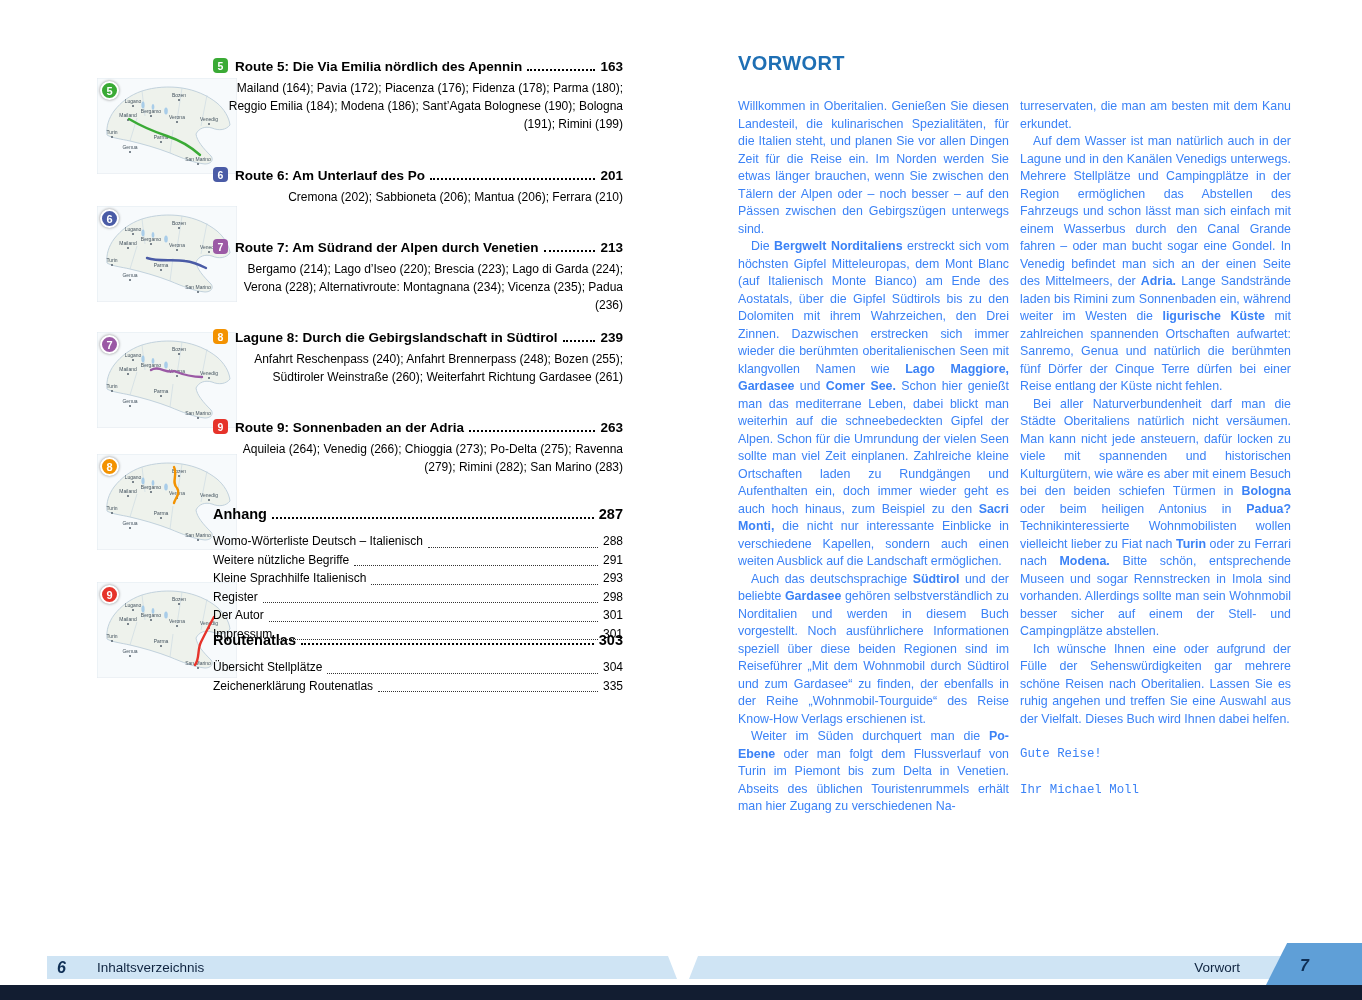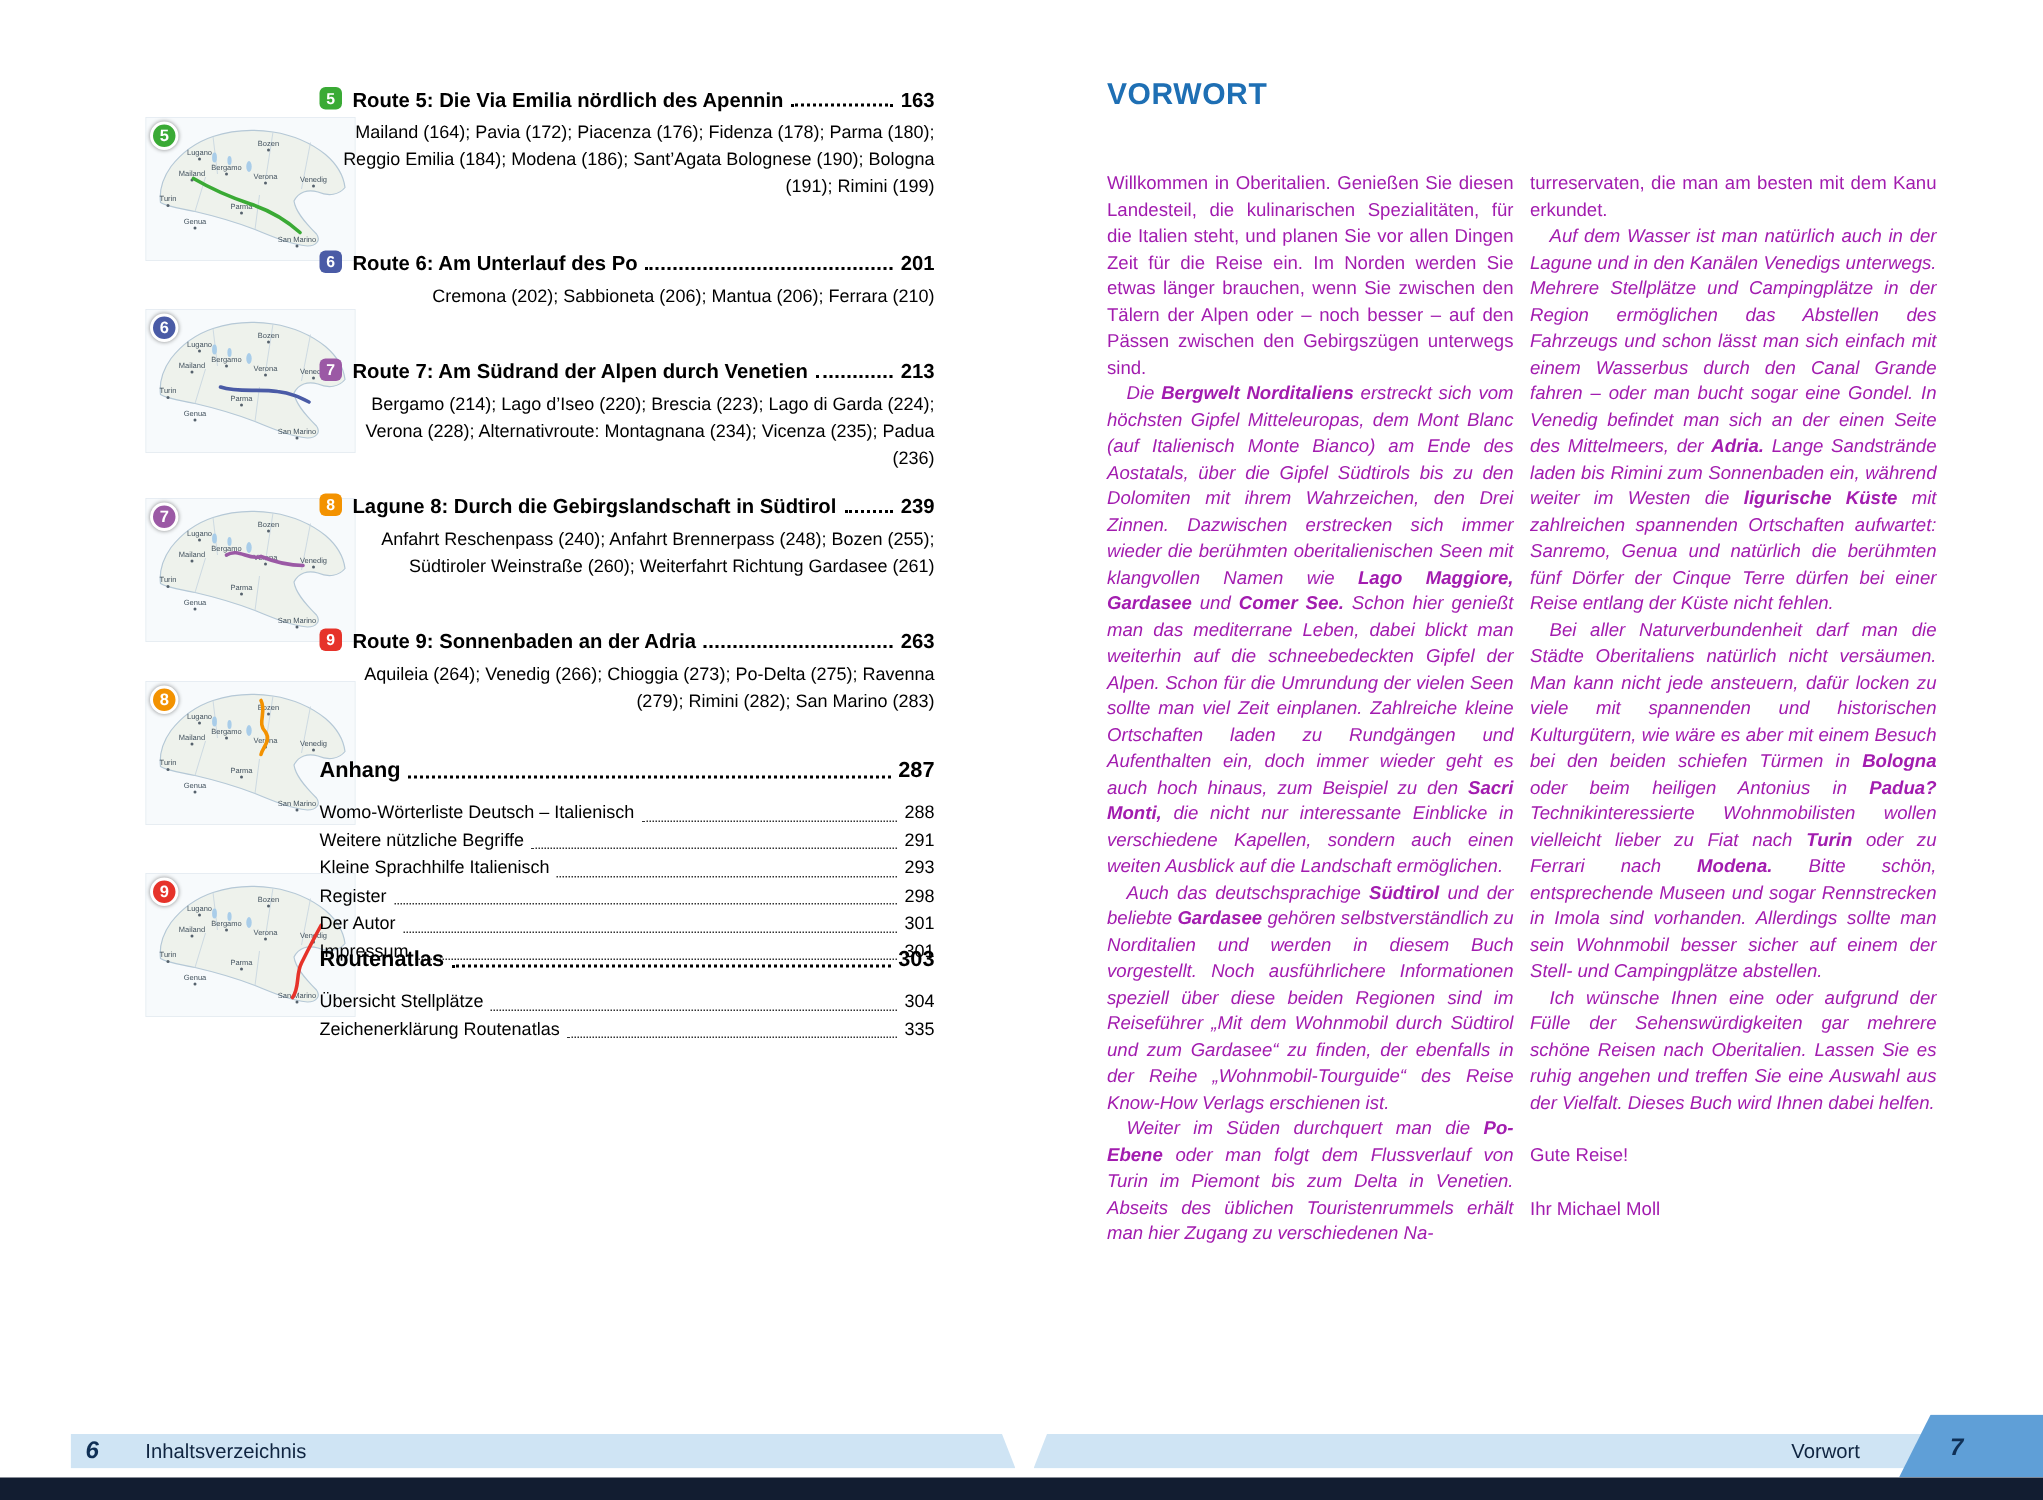--- a/index.html
+++ b/index.html
@@ -27,25 +27,25 @@
   .leader{flex:1;border-bottom:2px dotted #000;margin:0 5px 3px;min-width:14px;}
   .leader.thin{border-bottom:1.5px dotted #333;}
   .toc-page{white-space:nowrap;}
   .toc-sub{margin:5px 0 0;font-size:12px;line-height:18px;color:#000;text-align:right;}
   .section-items{margin-top:10px;}
   .item-row{display:flex;align-items:flex-end;font-size:12px;line-height:18.5px;font-weight:normal;color:#000;}
   .item-row .leader{margin-bottom:3px;}
 
   
   .vorwort-title{position:absolute;left:738px;top:52px;margin:0;font-size:20px;font-weight:bold;letter-spacing:.4px;}
-  .col{position:absolute;top:114px;width:271px;font-size:12.4px;line-height:17.5px;text-align:justify;color:#a21caf;}
+  .col{position:absolute;top:98px;width:271px;font-size:12.4px;line-height:17.5px;text-align:justify;color:#3b82f6;}
   .col1{left:738px}.col2{left:1020px}
   .body-para{margin:0;}
-  .body-para.indent{text-indent:13px;font-style:italic;}
-  .body-para.gap{margin-top:18px;}
+  .body-para.indent{text-indent:13px;}
+  .body-para.gap{margin-top:18px;font-family:Liberation Mono, monospace;}
   .b{font-weight:bold;}
 
   
   .footer-bar{position:absolute;top:956px;height:23px;background:#cfe4f4;display:flex;align-items:center;box-sizing:border-box;}
   .footer-left{left:47px;width:630px;padding-left:10px;clip-path:polygon(0 0,calc(100% - 9px) 0,100% 100%,0 100%);}
   .footer-right{left:689px;width:673px;justify-content:flex-end;padding-right:122px;clip-path:polygon(9px 0,100% 0,100% 100%,0 100%);}
   .footer-num{font-size:16px;font-weight:bold;font-style:italic;color:#0f2f55;}
   .footer-label{font-size:13.5px;color:#0f2440;}
   .footer-left .footer-label{margin-left:31px;}
   .corner-tab{position:absolute;right:0;bottom:15px;width:96px;height:42px;background:#5f9fd7;

